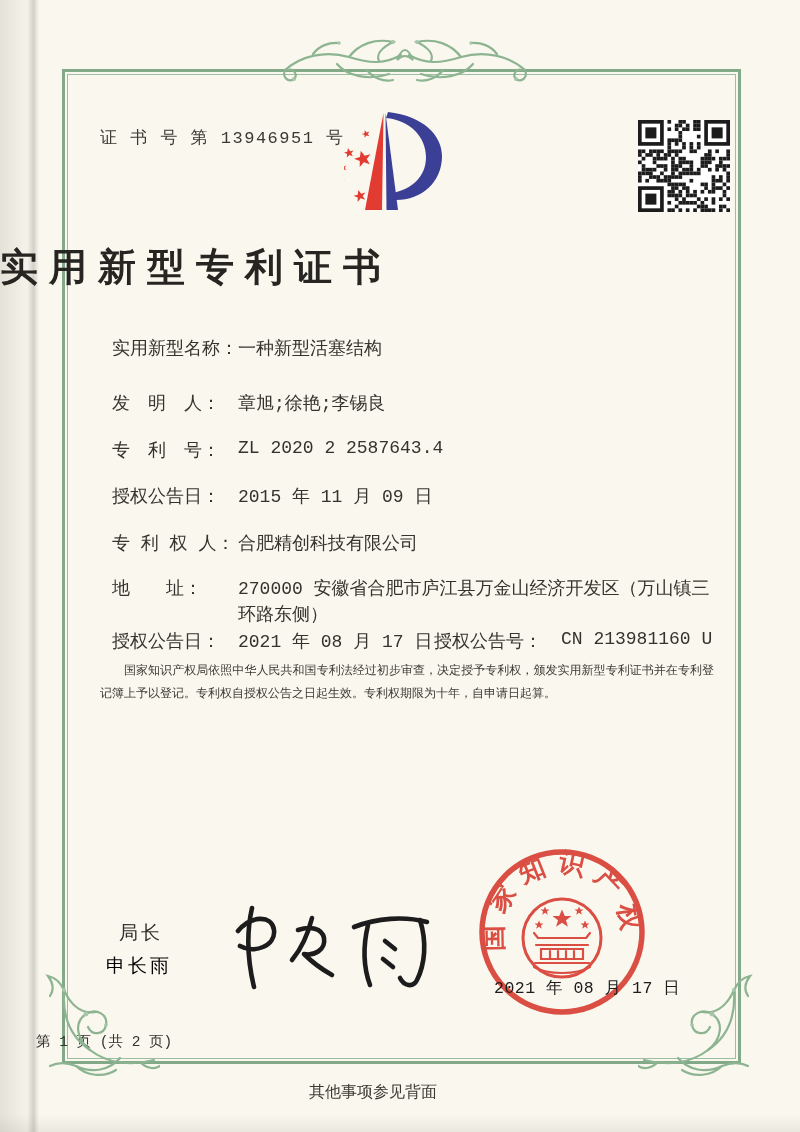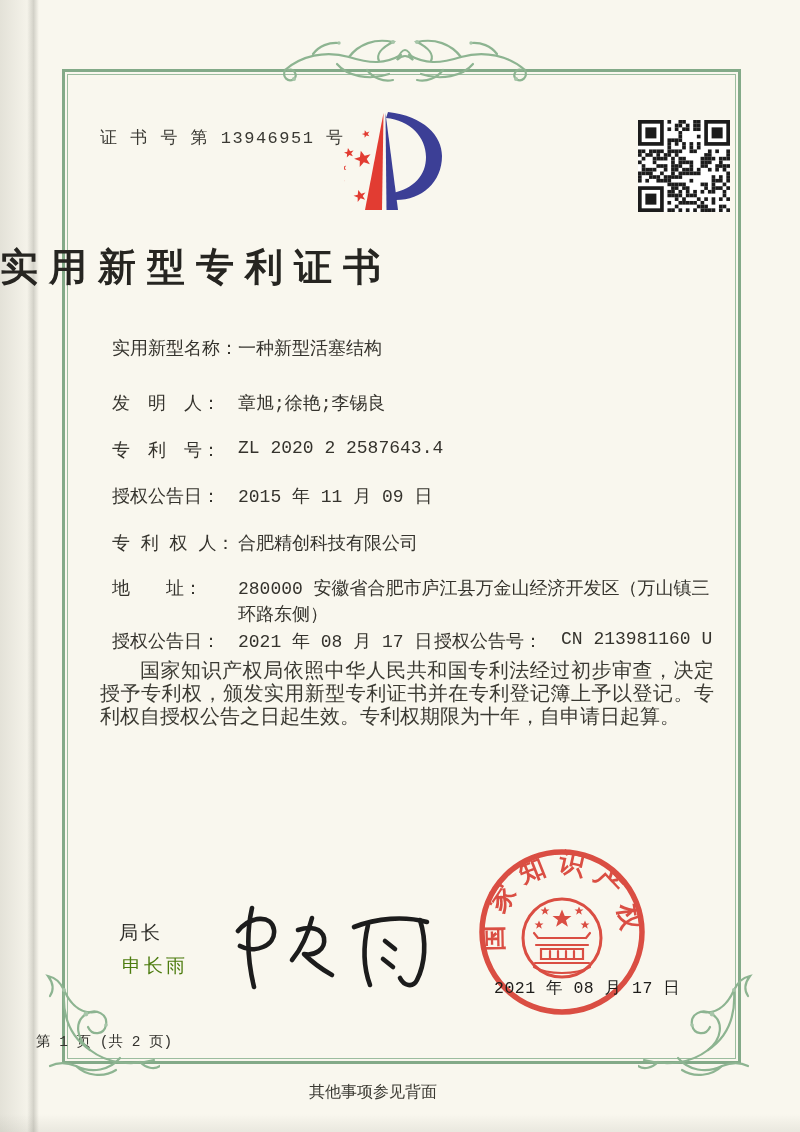--- a/index.html
+++ b/index.html
@@ -18,25 +18,25 @@
   .logo{position:absolute;left:344px;top:110px;width:114px;height:106px;}
   .qr{position:absolute;left:638px;top:120px;width:92px;height:92px;}
   .title{position:absolute;left:0;top:242px;width:800px;text-align:left;
         font-size:38px;font-weight:600;letter-spacing:11px;color:#262521;}
   .row{position:absolute;left:0;top:0;width:800px;font-size:18px;color:#35332d;}
   .lbl{position:absolute;left:112px;white-space:pre;}
   .val{position:absolute;left:238px;white-space:pre;}
   .val-wrap{position:absolute;left:238px;width:478px;white-space:normal;line-height:26px;}
   .lbl2{position:absolute;left:434px;white-space:pre;}
   .val2{position:absolute;left:561px;white-space:pre;}
-  .paras{position:absolute;left:100px;top:660px;width:614px;font-size:20px;line-height:23px;
+  .paras{position:absolute;left:100px;top:660px;width:614px;font-size:12px;line-height:23px;
         text-align:justify;color:#3b3a33;}
   .paras p{margin:0;text-indent:2em;}
   .sig-role{position:absolute;left:119px;top:920px;font-size:19px;letter-spacing:3px;color:#2e2d29;}
-  .sig-name{position:absolute;left:122px;top:953px;font-size:19px;letter-spacing:3px;color:#4d7c0f;}
+  .sig-name{position:absolute;left:106px;top:953px;font-size:19px;letter-spacing:3px;color:#000000;}
   .sig-svg{position:absolute;left:228px;top:896px;width:207px;height:97px;}
   .seal{position:absolute;left:472px;top:842px;width:180px;height:180px;z-index:2;opacity:.95;}
   .seal-date{position:absolute;left:494px;top:977px;width:170px;font-size:16.5px;color:#1d1c1a;
         letter-spacing:.5px;z-index:3;white-space:pre;}
   .page-no{position:absolute;left:62px;top:1032px;width:673px;text-align:left;font-size:14.5px;
         color:#34332e;transform:translateX(-26px);}
   .back-note{position:absolute;left:0;top:1082px;width:800px;text-align:center;font-size:16px;
         color:#3b3a33;transform:translateX(-27px);}
   .orn{position:absolute;pointer-events:none;}
   .orn-top{left:279px;top:24px;width:252px;height:76px;}
@@ -355,21 +355,21 @@
   <div class="row" style="top:484px">
     <span class="lbl">授权公告日：</span>
     <span class="val">2015 年 11 月 09 日</span>
   </div>
   <div class="row" style="top:531px">
     <span class="lbl">专 利 权 人：</span>
     <span class="val">合肥精创科技有限公司</span>
   </div>
   <div class="row" style="top:576px">
     <span class="lbl">地　　址：</span>
-    <span class="val-wrap">280000  安徽省合肥市庐江县万金山经济开发区（万山镇三环路东侧）</span>
+    <span class="val-wrap">270000  安徽省合肥市庐江县万金山经济开发区（万山镇三环路东侧）</span>
   </div>
   <div class="row" style="top:629px">
     <span class="lbl">授权公告日：</span>
     <span class="val">2021 年 08 月 17 日</span>
     <span class="lbl2">授权公告号：</span>
     <span class="val2">CN 213981160 U</span>
   </div>
 
   <div class="paras">
     <p>国家知识产权局依照中华人民共和国专利法经过初步审查，决定授予专利权，颁发实用新型专利证书并在专利登记簿上予以登记。专利权自授权公告之日起生效。专利权期限为十年，自申请日起算。</p>

